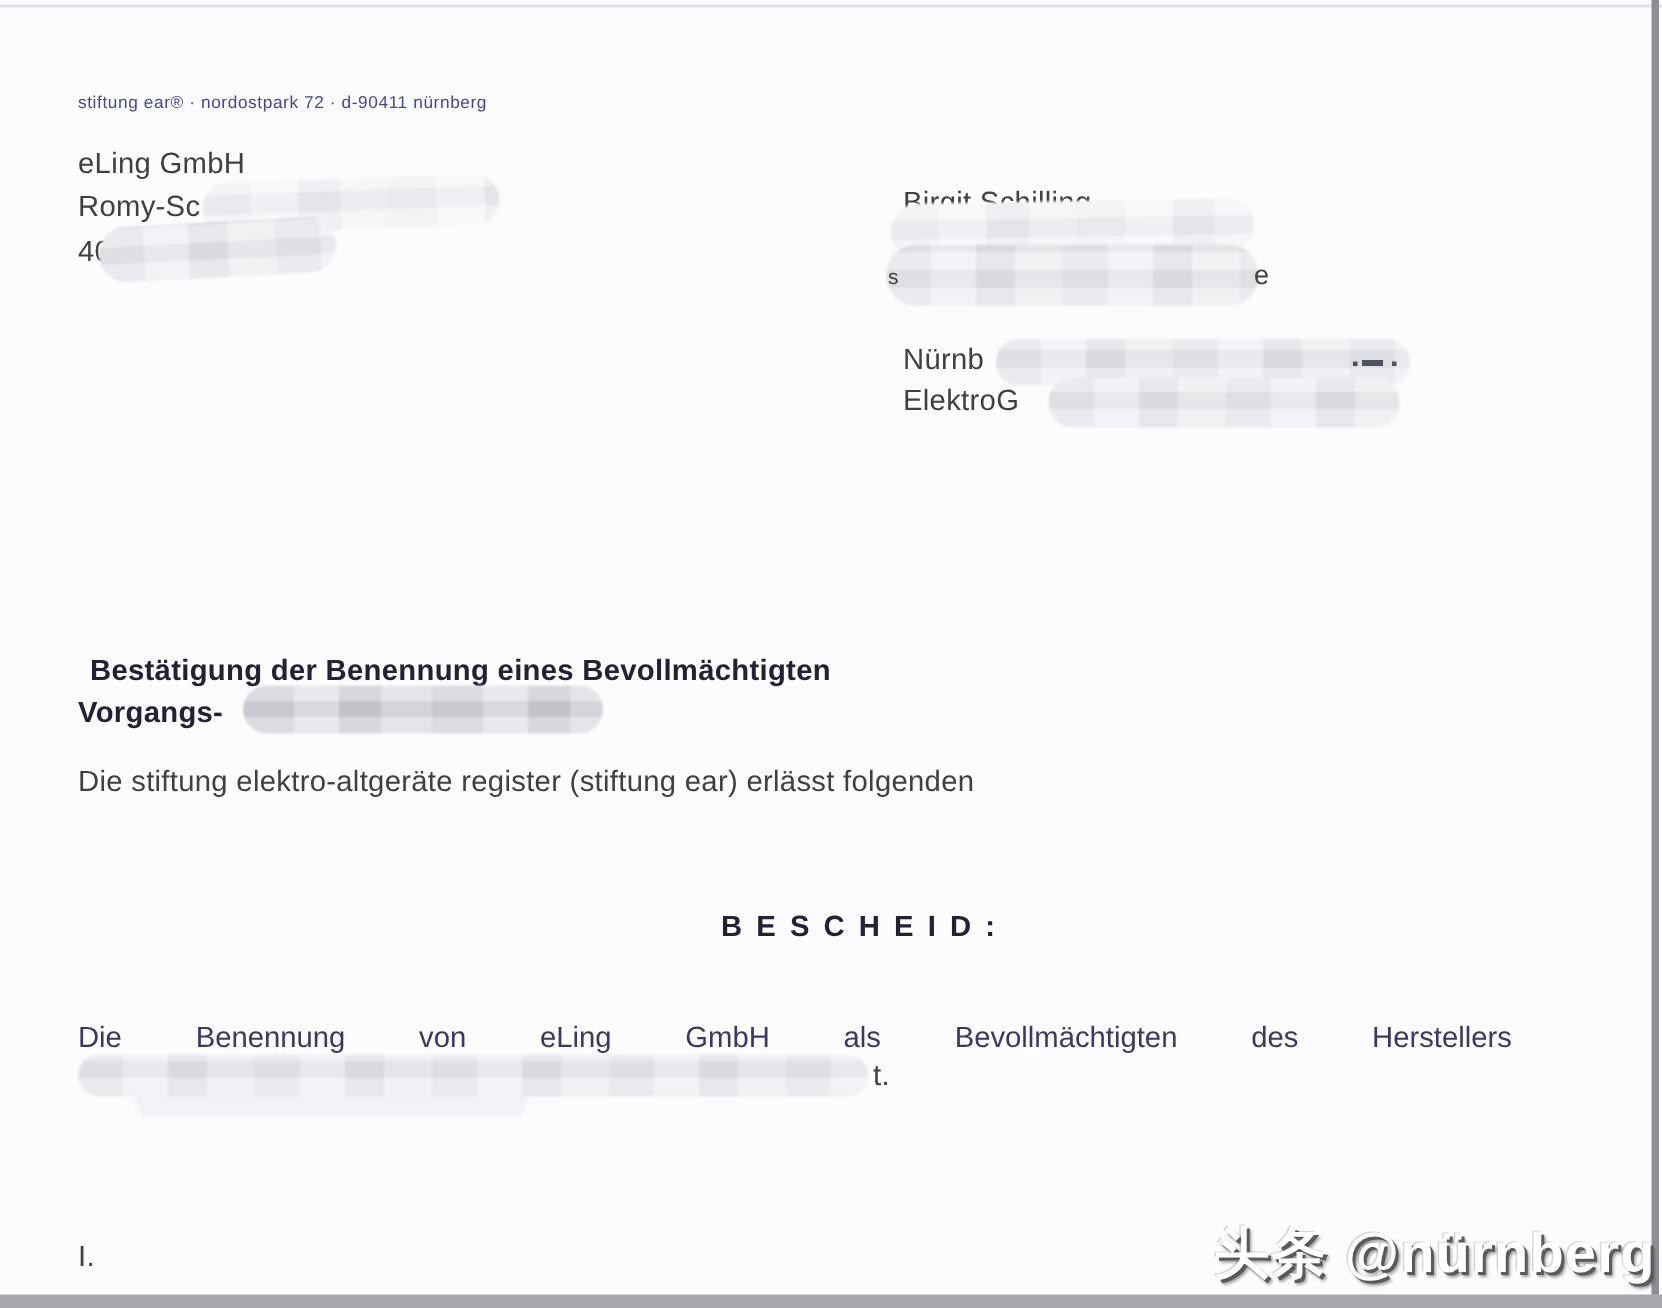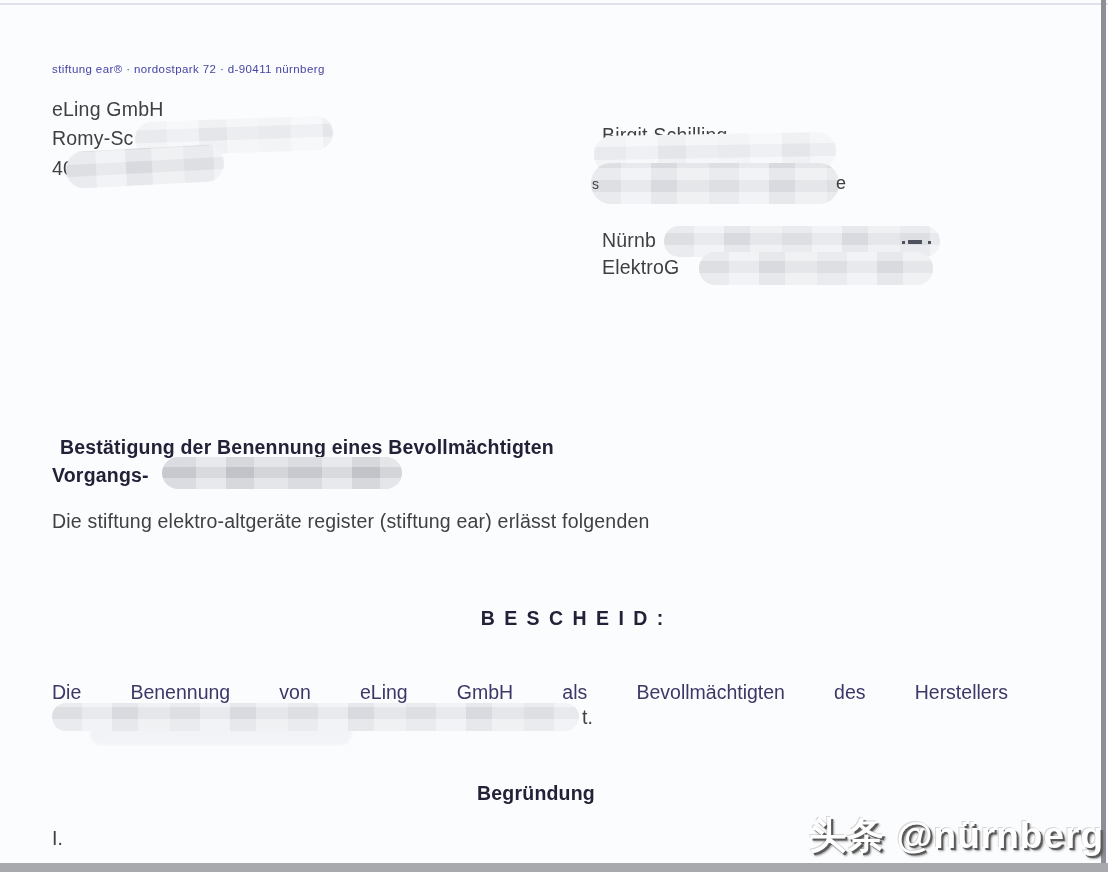--- a/index.html
+++ b/index.html
@@ -109,19 +109,18 @@
     <span>GmbH</span>
     <span>als</span>
     <span>Bevollmächtigten</span>
     <span>des</span>
     <span>Herstellers</span>
   </div>
   <div class="pill m-mid" style="left:52px;top:703px;width:527px;height:28px;border-radius:14px;"></div>
   <div class="pill faint" style="left:90px;top:723px;width:262px;height:22px;border-radius:11px;"></div>
   <div class="t" style="left:582px;top:706px;">t.</div>
 
-  <div class="t b center" style="top:782px;width:1072px;">Begründung</div>
 
   <div class="t" style="left:52px;top:827px;">I.</div>
 
   <div class="watermark">头条 @nürnberg</div>
 
 </div>
 
 </body></html>

